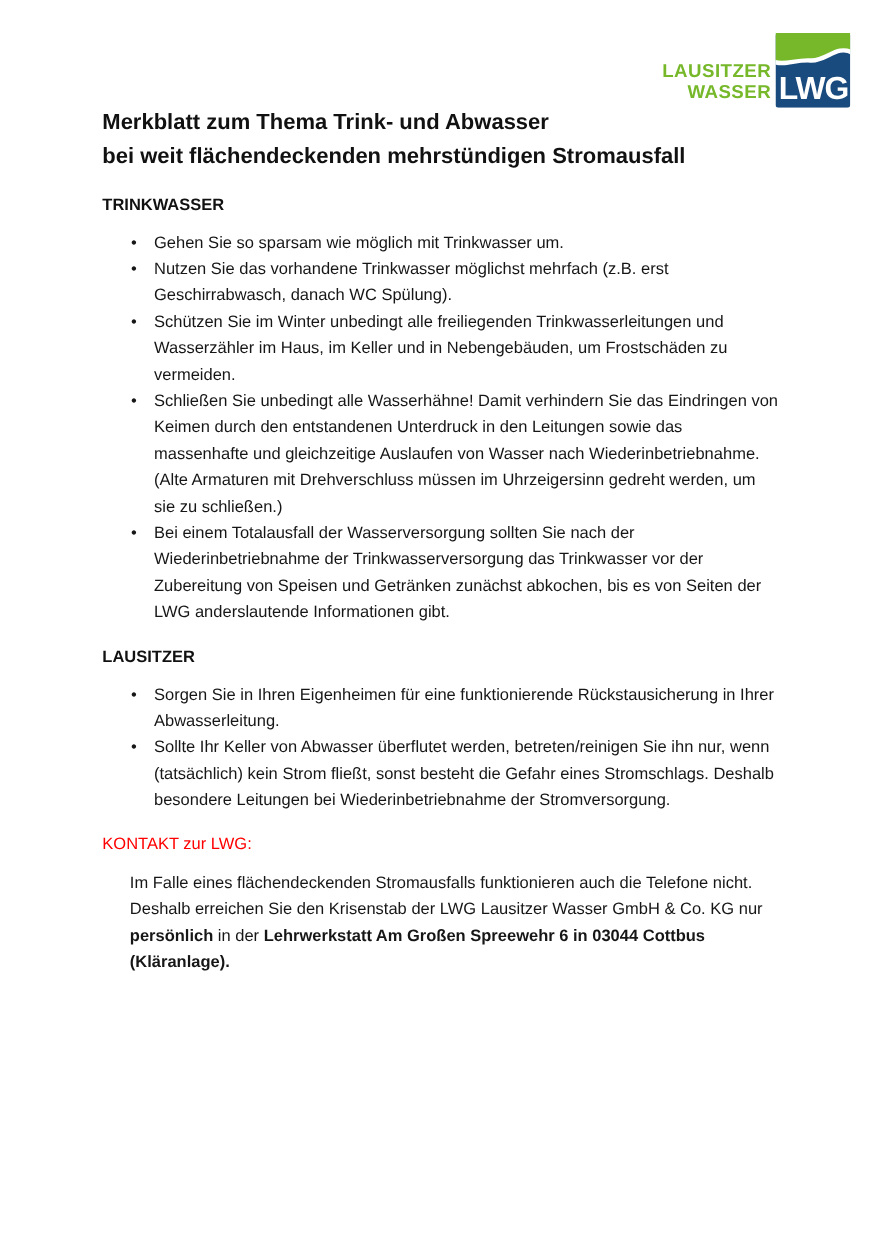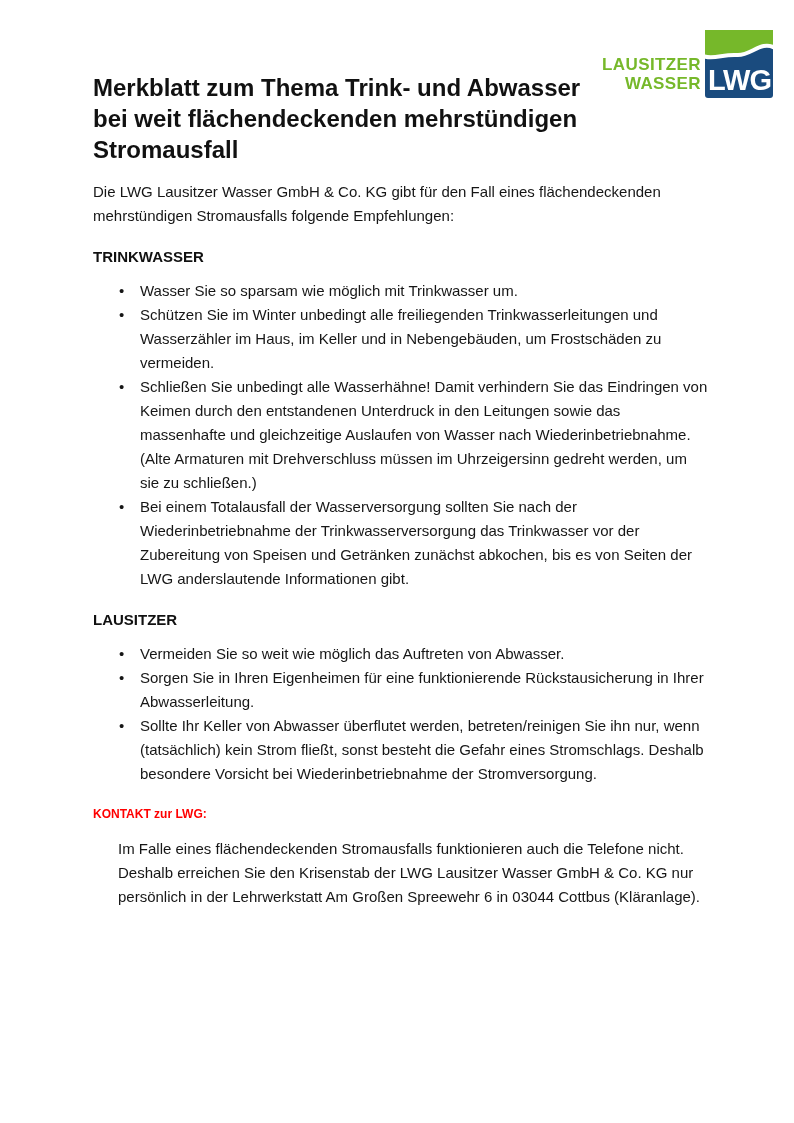--- a/index.html
+++ b/index.html
@@ -30,22 +30,22 @@
     font-size:17px;
     line-height:19px;
     letter-spacing:0.4px;
     color:#76b82a;
     margin-right:4px;
     padding-bottom:5px;
   }
   .logo-square{display:block;}
   
   .doc-title{
-    margin-top:72px;
-    font-size:24px;
+    margin-top:96px;
+    font-size:20px;
     line-height:31px;
     font-weight:bold;
     color:#111;
   }
   
   .intro{
     margin-top:15px;
     font-size:15px;
     line-height:24px;
   }
@@ -69,31 +69,31 @@
   }
   ul.bullets li::before{
     content:"\2022";
     position:absolute;
     left:-21px;
     top:0;
     font-size:15px;
   }
   .contact-heading{
     margin-top:17px;
-    font-size:12px;
+    font-size:15px;
     line-height:22px;
-    font-weight:bold;
+    font-weight:normal;
   }
   .contact-text{
     margin-top:12px;
     margin-left:25px;
     font-size:15px;
     line-height:24px;
   }
-  .b{font-weight:normal;}
+  .b{font-weight:bold;}
 </style>
 </head>
 <body>
 
 <div class="page">
 
   <div class="logo-block">
     <div class="brand-text" style="color: rgb(118, 184, 42);">
       <div>LAUSITZER</div>
       <div>WASSER</div>
@@ -106,38 +106,37 @@
     </svg>
   </div>
 
   <div class="content">
 
     <div class="doc-title">
       <div>Merkblatt zum Thema Trink- und Abwasser</div>
       <div>bei weit flächendeckenden mehrstündigen Stromausfall</div>
     </div>
 
-    <p class="intro">Die LWG Lausitzer Wasser GmbH &amp; Co. KG gibt für den Fall eines flächendeckenden mehrstündigen Stromausfalls folgende Empfehlungen:</p>
 
     <div>
       <div class="section-heading">TRINKWASSER</div>
       <ul class="bullets">
-          <li>Wasser Sie so sparsam wie möglich mit Trinkwasser um.</li>
+          <li>Gehen Sie so sparsam wie möglich mit Trinkwasser um.</li>
+          <li>Nutzen Sie das vorhandene Trinkwasser möglichst mehrfach (z.B. erst Geschirrabwasch, danach WC Spülung).</li>
           <li>Schützen Sie im Winter unbedingt alle freiliegenden Trinkwasserleitungen und Wasserzähler im Haus, im Keller und in Nebengebäuden, um Frostschäden zu vermeiden.</li>
           <li>Schließen Sie unbedingt alle Wasserhähne! Damit verhindern Sie das Eindringen von Keimen durch den entstandenen Unterdruck in den Leitungen sowie das massenhafte und gleichzeitige Auslaufen von Wasser nach Wiederinbetriebnahme. (Alte Armaturen mit Drehverschluss müssen im Uhrzeigersinn gedreht werden, um sie zu schließen.)</li>
           <li>Bei einem Totalausfall der Wasserversorgung sollten Sie nach der Wiederinbetriebnahme der Trinkwasserversorgung das Trinkwasser vor der Zubereitung von Speisen und Getränken zunächst abkochen, bis es von Seiten der LWG anderslautende Informationen gibt.</li>
         </ul>
     </div>
 
     <div>
       <div class="section-heading">LAUSITZER</div>
       <ul class="bullets">
-          <li>Vermeiden Sie so weit wie möglich das Auftreten von Abwasser.</li>
           <li>Sorgen Sie in Ihren Eigenheimen für eine funktionierende Rückstausicherung in Ihrer Abwasserleitung.</li>
-          <li>Sollte Ihr Keller von Abwasser überflutet werden, betreten/reinigen Sie ihn nur, wenn (tatsächlich) kein Strom fließt, sonst besteht die Gefahr eines Stromschlags. Deshalb besondere Vorsicht bei Wiederinbetriebnahme der Stromversorgung.</li>
+          <li>Sollte Ihr Keller von Abwasser überflutet werden, betreten/reinigen Sie ihn nur, wenn (tatsächlich) kein Strom fließt, sonst besteht die Gefahr eines Stromschlags. Deshalb besondere Leitungen bei Wiederinbetriebnahme der Stromversorgung.</li>
         </ul>
     </div>
 
     <div>
       <div class="contact-heading" style="color: rgb(255, 0, 0);">KONTAKT zur LWG:</div>
       <p class="contact-text">
         <span>Im Falle eines flächendeckenden Stromausfalls funktionieren auch die Telefone nicht. Deshalb erreichen Sie den Krisenstab der LWG Lausitzer Wasser GmbH &amp; Co. KG nur </span><span class="b">persönlich</span><span> in der </span><span class="b">Lehrwerkstatt Am Großen Spreewehr 6 in 03044 Cottbus (Kläranlage).</span>
       </p>
     </div>
   </div>

